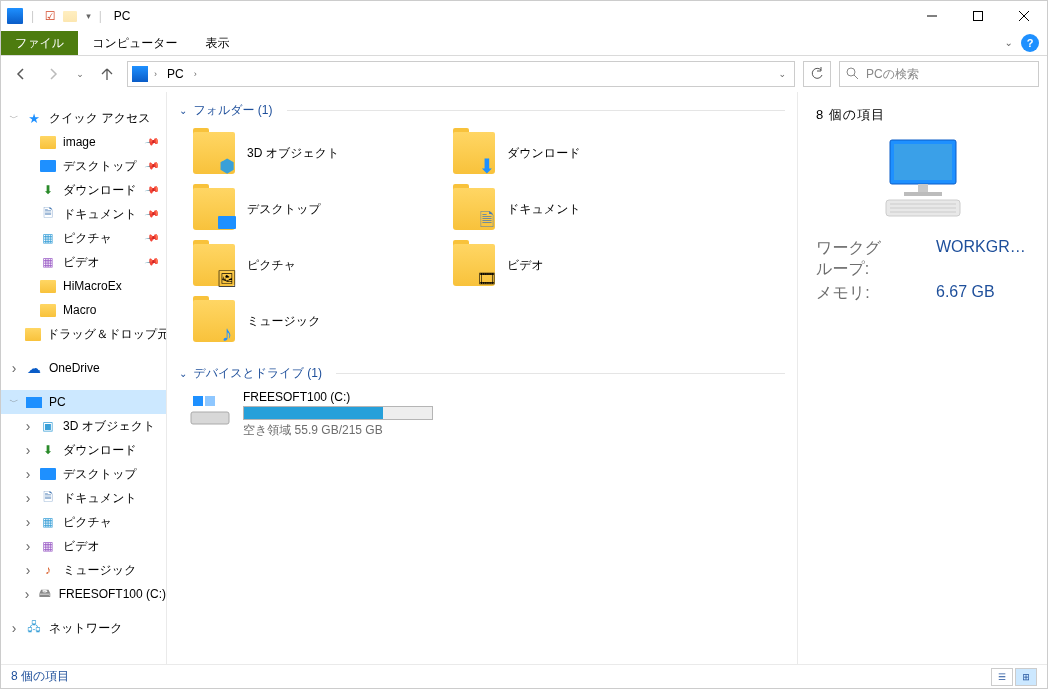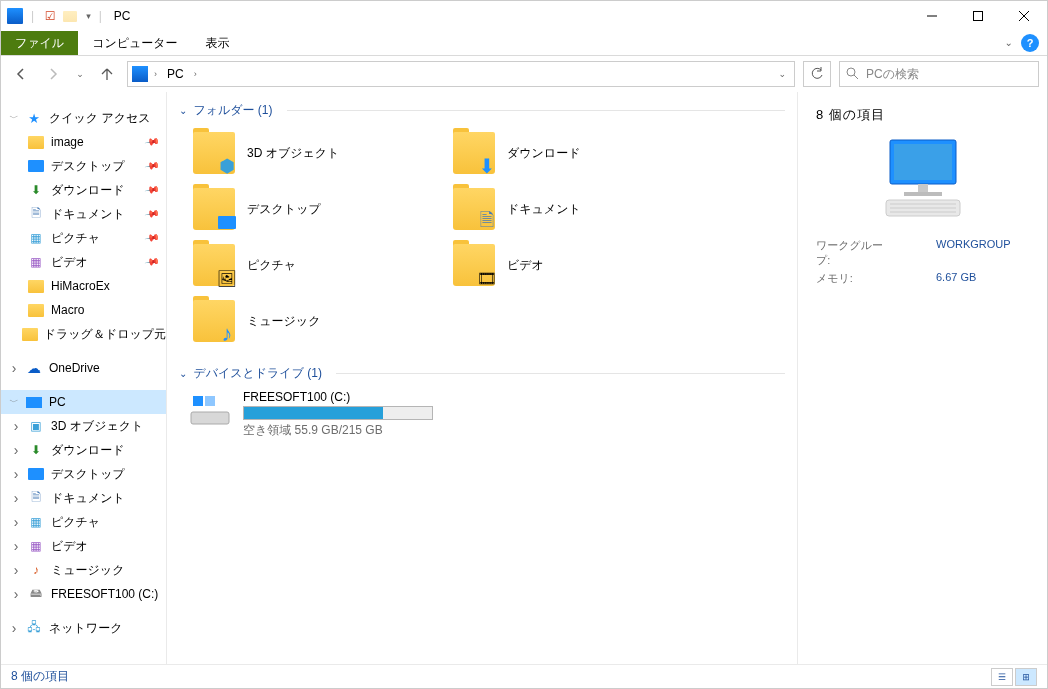--- a/index.html
+++ b/index.html
@@ -44,21 +44,21 @@
 .nav-pane { width:166px; border-right:1px solid #eaeaea; padding-top:14px; overflow:hidden; }
 .tree-item { display:flex;align-items:center; height:24px; padding-left:4px; gap:2px; white-space:nowrap; }
 .tree-item.sel { background:#cce8ff; }
 .tree-arrow { width:14px; text-align:center; font-size:10px; color:#666; display:inline-block; }
 .tree-arrow.expanded::before { content:"﹀"; font-size:9px; }
 .tree-arrow.collapsed::before { content:"›"; font-size:14px; }
 .tree-arrow.none::before { content:""; }
 .tree-icon { width:18px;height:18px; margin:0 4px 0 2px; display:inline-flex;align-items:center;justify-content:center; }
 .pin-icon { margin-left:auto; margin-right:8px; color:#7b7b7b; font-size:10px; transform:rotate(35deg); }
 .indent-1 { padding-left: 6px; }
-.indent-2 { padding-left: 8px; }
+.indent-2 { padding-left: 20px; }
 .spacer-row { height:10px; }
 
 
 .content { flex:1; padding: 10px 12px; overflow:auto; }
 .group-header { display:flex;align-items:center; gap:6px; color:#1e4f9b; margin-bottom:8px; }
 .group-header .gh-arrow { font-size:10px; }
 .folder-grid { display:grid; grid-template-columns: 260px 260px; gap:4px 0; margin-bottom:18px; margin-left:10px; }
 .folder-item { display:flex; align-items:center; gap:12px; height:52px; padding:4px; }
 .folder-icon-lg { width:42px;height:42px; position:relative; }
 .folder-base { position:absolute;inset:0; background:linear-gradient(#ffd664,#f8c23b); border-radius:2px 2px 3px 3px; }
@@ -69,21 +69,21 @@
 .drive-progress { width:190px; }
 .progress-bar { height:14px; border:1px solid #b5b5b5; background:#eee; margin-top:2px; }
 .progress-fill { height:100%; background:#26a0da; }
 .drive-sub { color:#6d6d6d; margin-top:2px; }
 
 
 .details-pane { width:250px; border-left:1px solid #eaeaea; padding:14px 18px; }
 .details-title { font-size:13px; margin-bottom:10px; letter-spacing:1px; }
 .pc-illustration { width:110px;height:90px; margin:8px auto 14px; display:block; }
 .details-name { color:#000; margin-bottom:6px; }
-.details-row { display:flex; font-size:11px; margin-bottom:3px; }
+.details-row { display:flex; font-size:16px; margin-bottom:3px; }
 .details-label { color:#6d6d6d; width:72px; }
 .details-value { color:#1e4f9b; flex:1; white-space:nowrap; overflow:hidden; text-overflow:ellipsis;margin-left:48px; }
 
 
 .statusbar { height:24px; border-top:1px solid #eaeaea; display:flex;align-items:center; padding:0 10px; color:#1e4f9b; font-size:12px; }
 .statusbar .status-views { margin-left:auto; display:flex; gap:2px; }
 .status-view-btn { width:22px;height:18px; border:1px solid #ccc; display:flex;align-items:center;justify-content:center; font-size:9px; }
 .status-view-btn.active { background:#cce8ff; }
 
 

